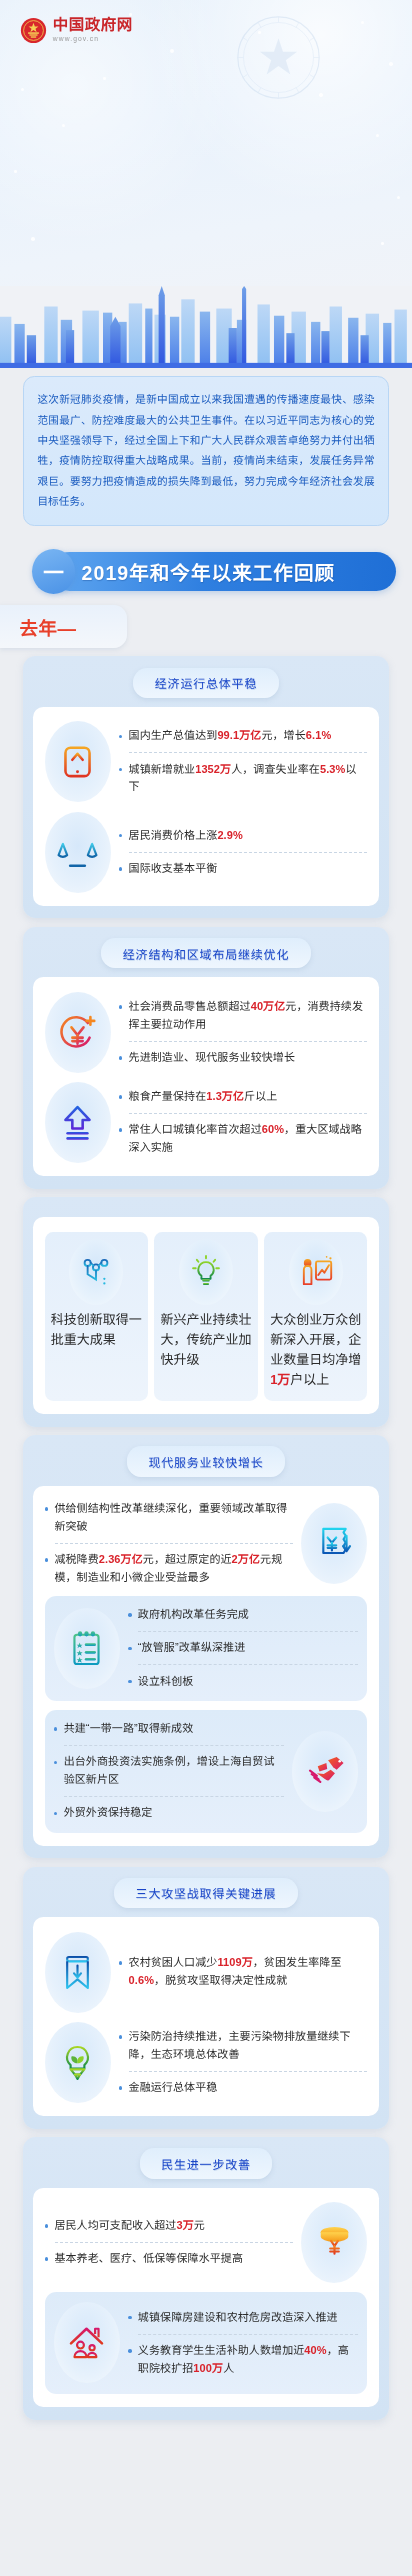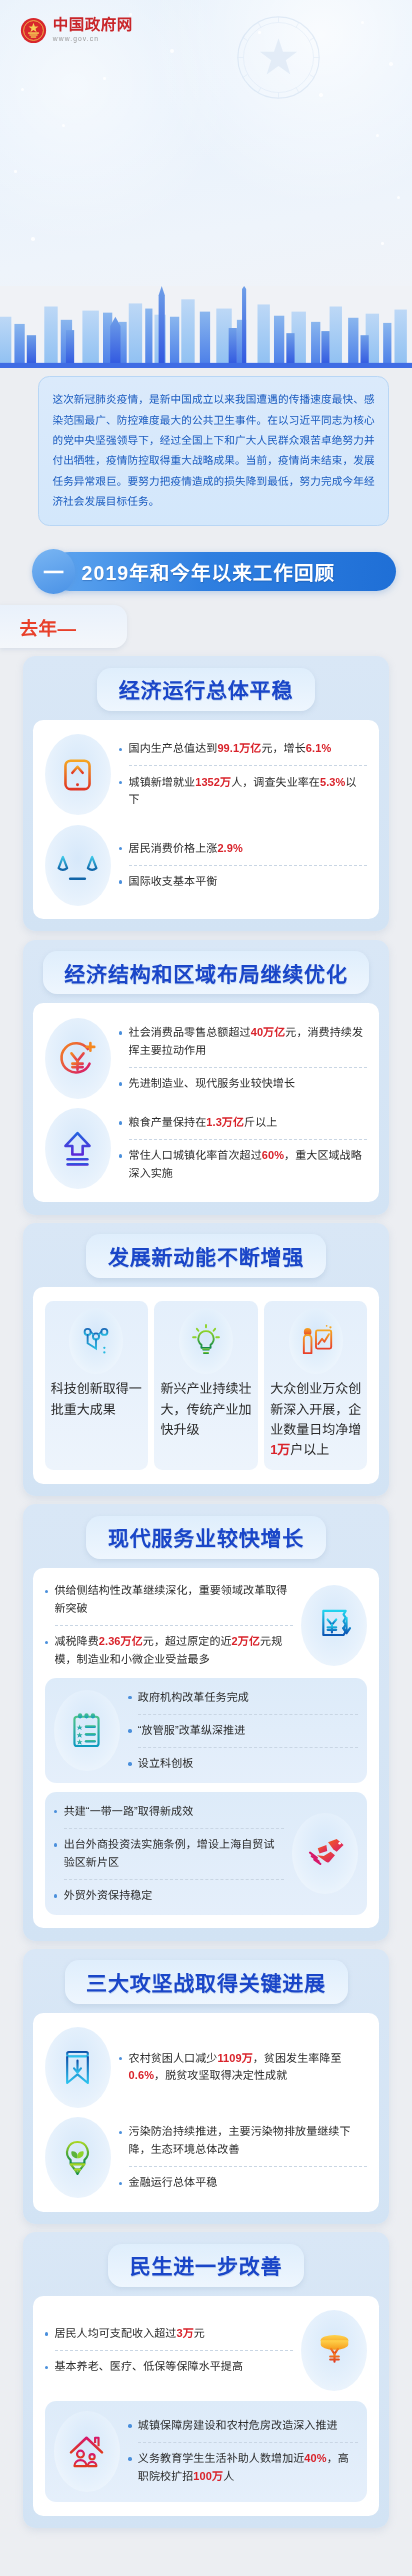--- a/index.html
+++ b/index.html
@@ -61,21 +61,21 @@
   }
   .hero-sub {
     font-size: 21.6px; color: #e8402a; font-weight: 700; letter-spacing: 2.1px; white-space: nowrap;
   }
 
   
   .skyline { position: relative; height: 82px; margin-top: -3.1px; background: #f0f2f6; }
   .skyline svg { display: block; width: 412px; height: 82px; }
 
   
-  .intro-wrap { padding: 8.2px 23px 0; margin-left: 15px; }
+  .intro-wrap { padding: 8.2px 23px 0; }
   .intro-card {
     background: linear-gradient(180deg, #dbeafb 0%, #d3e7fb 100%);
     border: 1px solid #b8d6f5;
     border-radius: 11.3px;
     padding: 12.4px 13.4px 13.4px;
   }
   .intro-text {
     font-size: 10.6px; line-height: 1.92; color: #1a5bbf; text-align: justify;
     letter-spacing: 0.1px; text-indent: 0;
   }
@@ -124,21 +124,21 @@
   }
   .card-title-pill {
     margin: 0 auto 0;
     width: fit-content;
     background: linear-gradient(180deg,#dfeefc 0%, #eef6fe 100%);
     border-radius: 14.4px;
     padding: 6.7px 21.6px;
     box-shadow: 0 2.1px 5.2px rgba(150,175,205,.28);
   }
   .card-title {
-    font-size: 21px; font-weight: 700; color: #1a46c8; letter-spacing: 0.8px;
+    font-size: 12px; font-weight: 400; color: #1a46c8; letter-spacing: 0.8px;
     text-shadow: 0.5px 1px 0.5px rgba(170,195,230,.6);
   }
   .notch {
     width: 0; height: 0; margin: 0 auto;
     border-left: 11.3px solid transparent;
     border-right: 11.3px solid transparent;
     border-bottom: 9.3px solid #ffffff;
     position: relative; top: 9.3px; z-index: 3;
   }
   .card-body {
@@ -443,23 +443,20 @@
               <div class="sep"></div>
               <div class="bullet">
                 <span class="dot"></span>
                 <span><span>常住人口城镇化率首次超过</span><b>60%</b><span>，重大区域战略深入实施</span></span>
               </div>
             </div>
           </div>
         </div>
       </div>
       <div class="card">
-        <div class="card-title-pill">
-          <div class="card-title">发展新动能不断增强</div>
-        </div>
         <div class="notch"></div>
         <div class="card-body">
           <div class="trio">
             <div class="trio-col">
               <div class="trio-icon">
                 <svg viewBox="0 0 100 100" width="38" height="38">
                   <defs>
                     <linearGradient id="g5" x1="0" y1="0" x2="0" y2="1">
                       <stop offset="0%" stop-color="#1b69b8"></stop>
                       <stop offset="100%" stop-color="#28b9e0"></stop>

